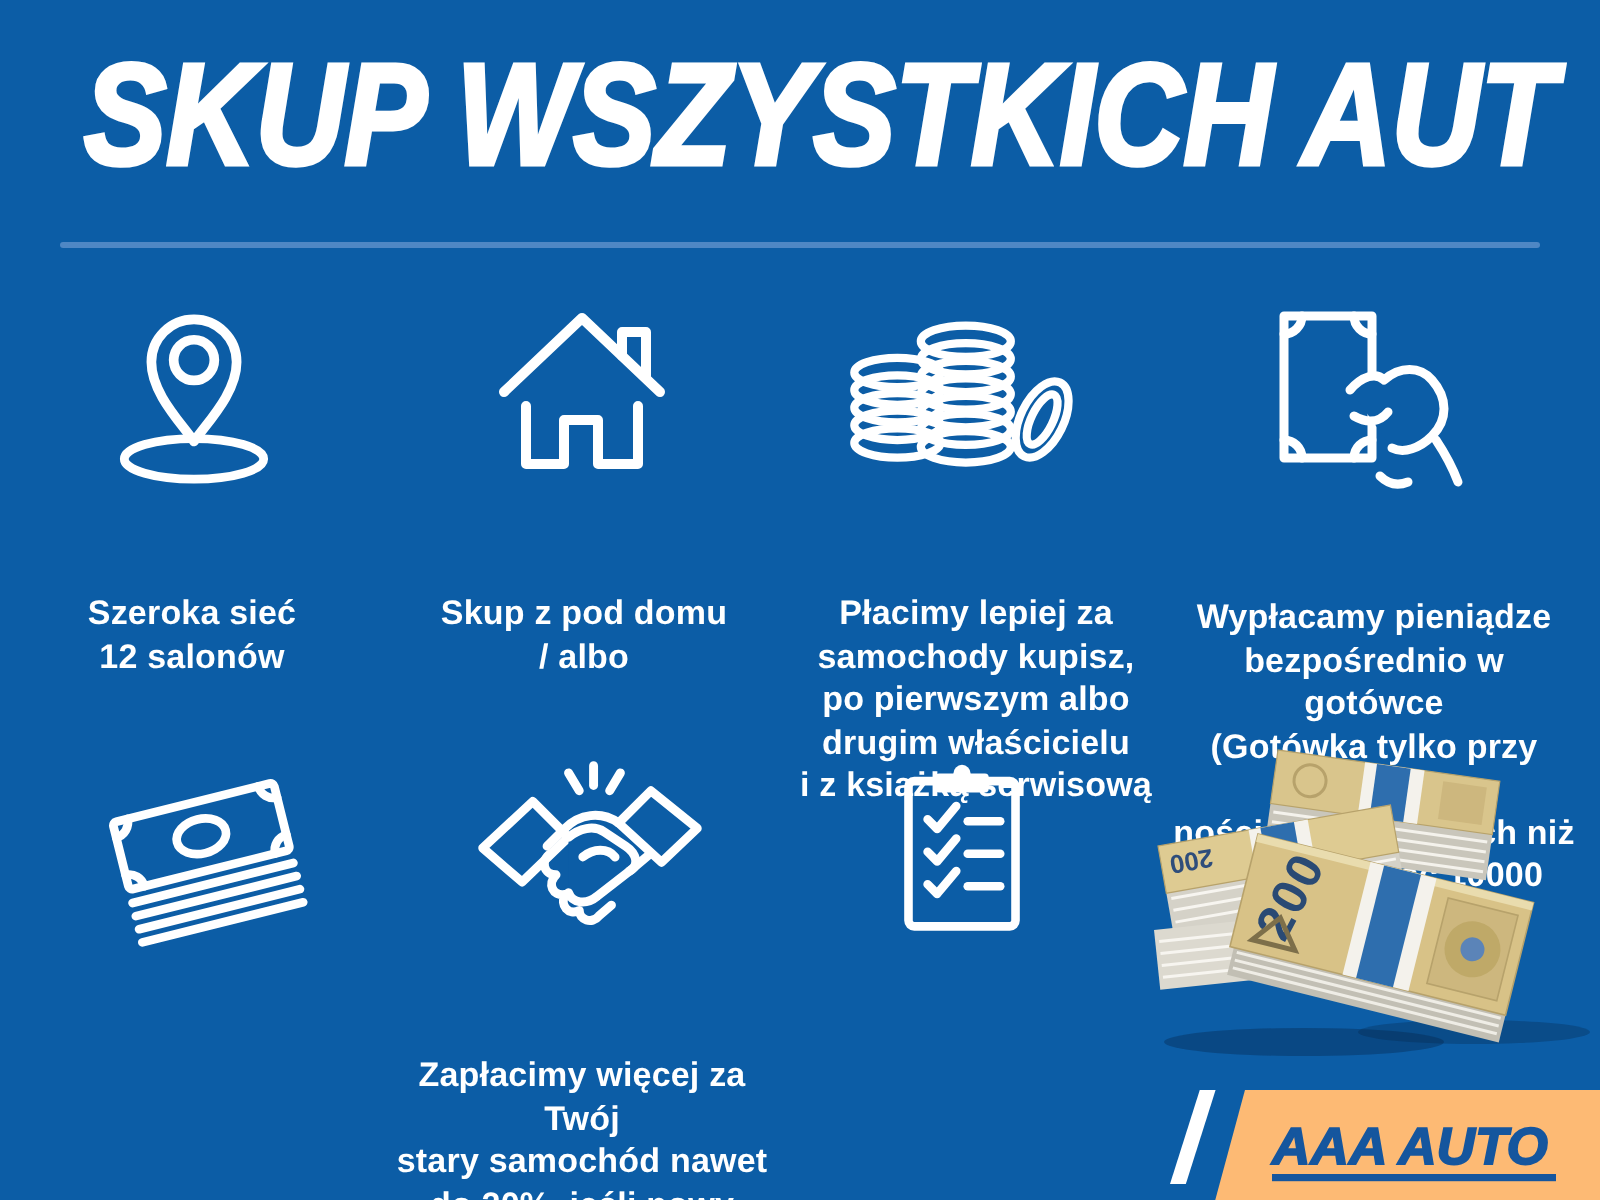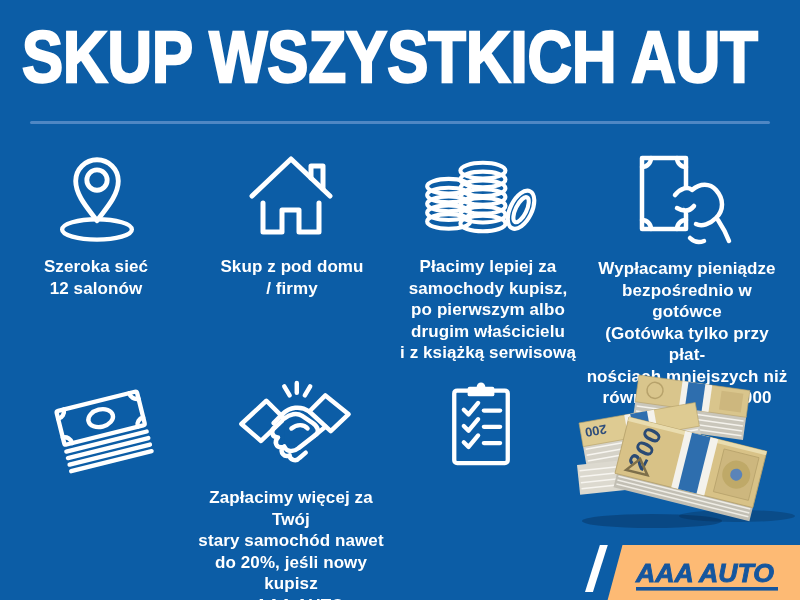--- a/index.html
+++ b/index.html
@@ -1,29 +1,30 @@
 <!DOCTYPE html>
 <html><head>
 <meta charset="utf-8">
 <style>
   html,body { margin:0; padding:0; }
   .page {
     position:relative; width:800px; height:600px;
     background:#0c5da6; overflow:hidden;
     font-family:"Liberation Sans", sans-serif;
   }
-  .title-wrap { position:absolute; left:20px; top:24px; width:744px; height:74px; }
+  .title-wrap { position:absolute; left:40px; top:24px; width:744px; height:74px;font-style:italic; }
   .divider { position:absolute; left:30px; top:121px; width:740px; height:3px;
              background:#4f87c4; border-radius:2px; }
   .icon-box { position:absolute; }
   .icon-box svg { display:block; }
   .cap {
     position:absolute; text-align:center; white-space:pre-line;
     color:#ffffff; font-size:17px; line-height:21.5px; font-weight:600;
     letter-spacing:0.1px;
+    margin-top:40px;
   }
   .otomoto { position:absolute; left:11px; top:564px; }
   .aaa-stripe {
     position:absolute; left:585px; top:545px; width:24px; height:47px;
     background:#ffffff;
     clip-path:polygon(62% 0, 95% 0, 33% 100%, 0% 100%);
   }
   .aaa-banner {
     position:absolute; left:606px; top:545px; width:194px; height:61px;
     background:#fdba74;
@@ -93,21 +94,21 @@
       <path d="M43 45 C49 38 56 36 60 40 C68 33 78 33 84 40 C92 49 92 60 84 68 C78 74 70 77 64 74" fill="#0c5da6"></path>
       <path d="M45 58 C52 62 58 61 62 56"></path>
       <path d="M86 70 C90 76 94 83 97 91"></path>
       <path d="M58 88 C62 92 67 93 72 91"></path>
     </svg>
   </div>
 
   <div class="cap" style="left:6px; top:256px; width:180px;">Szeroka sieć
 12 salonów</div>
   <div class="cap" style="left:201px; top:256px; width:182px;">Skup z pod domu
-/ firmy</div>
+/ albo</div>
   <div class="cap" style="left:395px; top:256px; width:186px;">Płacimy lepiej za
 samochody kupisz,
 po pierwszym albo
 drugim właścicielu
 i z książką serwisową</div>
   <div class="cap" style="left:586px; top:258px; width:202px;">Wypłacamy pieniądze
 bezpośrednio w gotówce
 (Gotówka tylko przy płat-
 nościach mniejszych niż
 równowartość 10000 euro)</div>

